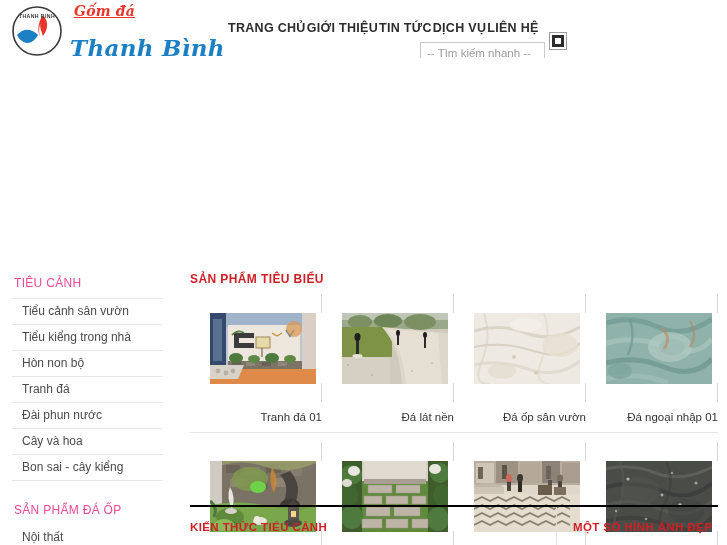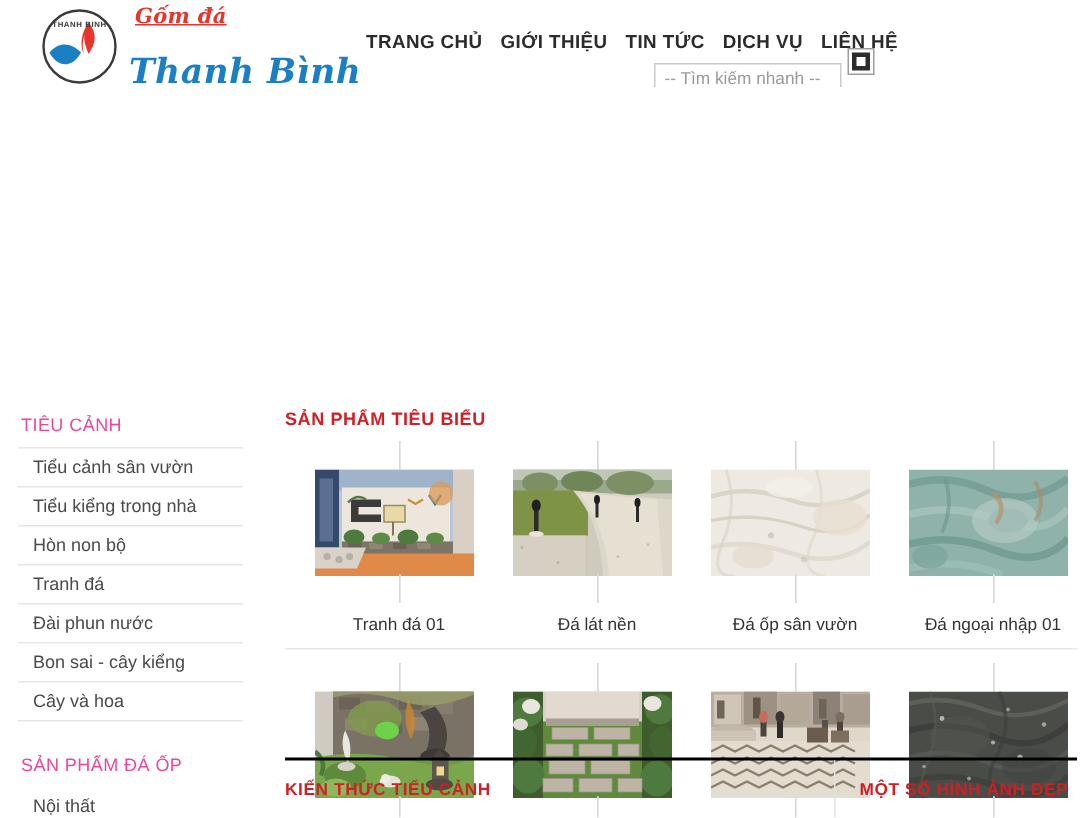--- a/index.html
+++ b/index.html
@@ -12,21 +12,21 @@
     overflow: hidden;
   }
   #page {
     position: relative;
     width: 727px; height: 545px;
     background: #ffffff;
   }
 
   
   .header {
-    position: absolute; top: 0; left: 16px;
+    position: absolute; top: 0; left: 0;
     width: 576px; height: 58px;
     background: #ffffff;
   }
   .logo-block {
     position: absolute; left: 10px; top: 2px;
     display: flex; align-items: center; gap: 6px;
     text-decoration: none;
   }
   .logo-mark { width: 54px; height: 52px; display: block; }
   .logo-text {
@@ -44,21 +44,21 @@
   }
   .logo-bottom {
     font-family: "DejaVu Serif", serif;
     font-style: italic; font-weight: bold;
     font-size: 23px; color: #1b7fc4;
     margin-top: 18px; letter-spacing: .3px;
   }
 
   .mainnav {
     position: absolute; left: 228px; top: 21px;
-    display: flex; align-items: center; gap: 12px;
+    display: flex; align-items: center; gap: 1px;
   }
   .mainnav a {
     font-size: 12.5px; font-weight: bold;
     color: #2b2b2b; text-decoration: none;
     letter-spacing: .3px; white-space: nowrap;
   }
 
   .searchbox {
     position: absolute; right: 9px; top: 18px;
     display: flex; align-items: center; gap: 4px;
@@ -133,21 +133,21 @@
     color: #cf2026; letter-spacing: .4px;
     padding-bottom: 9px;
   }
   .prod-row {
     display: flex;
     justify-content: flex-start;
     gap: 0;
   }
   .prod-cell {
     width: 140px;
-    text-align: center;
+    text-align: right;
     text-decoration: none;
     display: block;
     margin-left: 20px;
   }
   .thumb-wrap {
     width: 108px; height: 73px;
     margin: 0 auto;
     border: 1px solid #d8d8d8;
     overflow: hidden;
     background: #eee;
@@ -228,22 +228,22 @@
 
   <aside class="sidebar">
 
     <div class="side-group">
       <div class="side-title">TIÊU CẢNH</div>
       <a class="side-link" href="#">Tiểu cảnh sân vườn</a>
       <a class="side-link" href="#">Tiểu kiểng trong nhà</a>
       <a class="side-link" href="#">Hòn non bộ</a>
       <a class="side-link" href="#">Tranh đá</a>
       <a class="side-link" href="#">Đài phun nước</a>
+      <a class="side-link" href="#">Cây và hoa</a>
       <a class="side-link" href="#">Bon sai - cây kiểng</a>
-      <a class="side-link" href="#">Cây và hoa</a>
     </div>
 
     <div class="side-gap"></div>
 
     <div class="side-group">
       <div class="side-title">SẢN PHẨM ĐÁ ỐP</div>
       <a class="side-link" href="#">Nội thất</a>
 
     </div>
   </aside>

